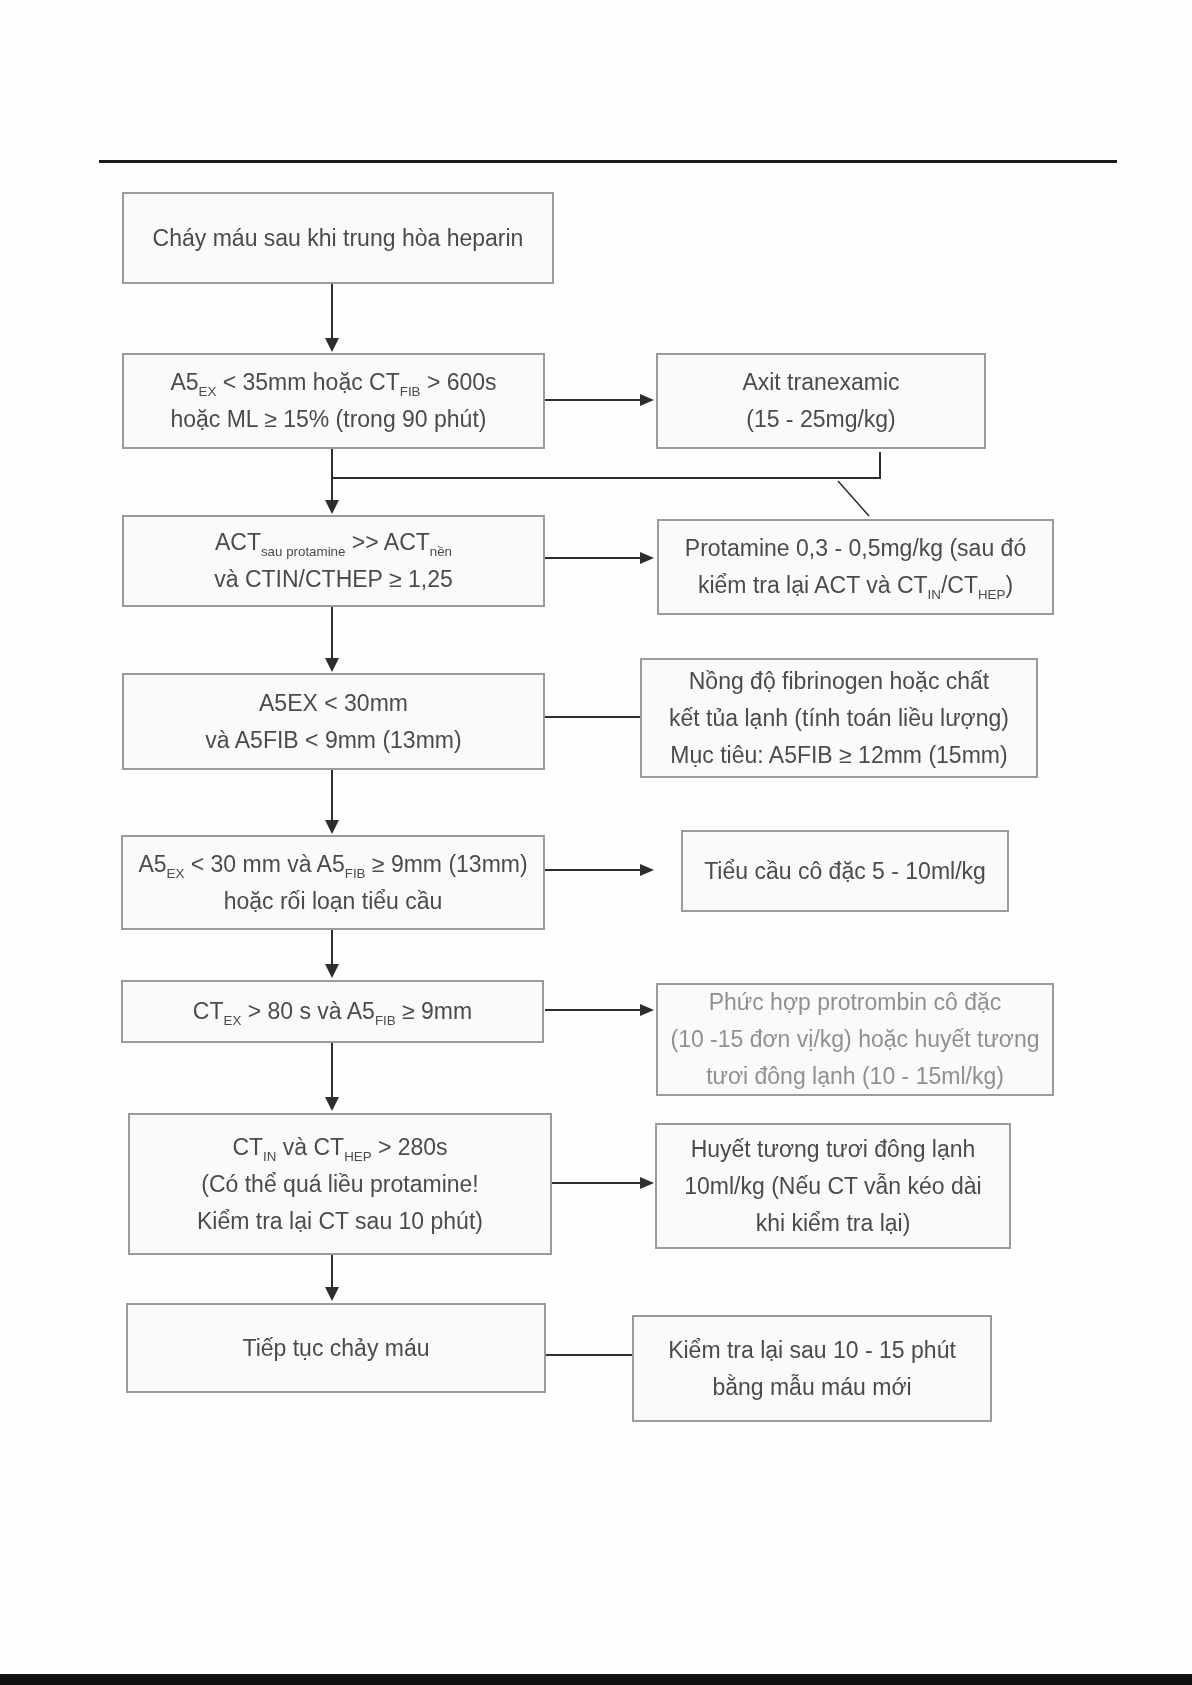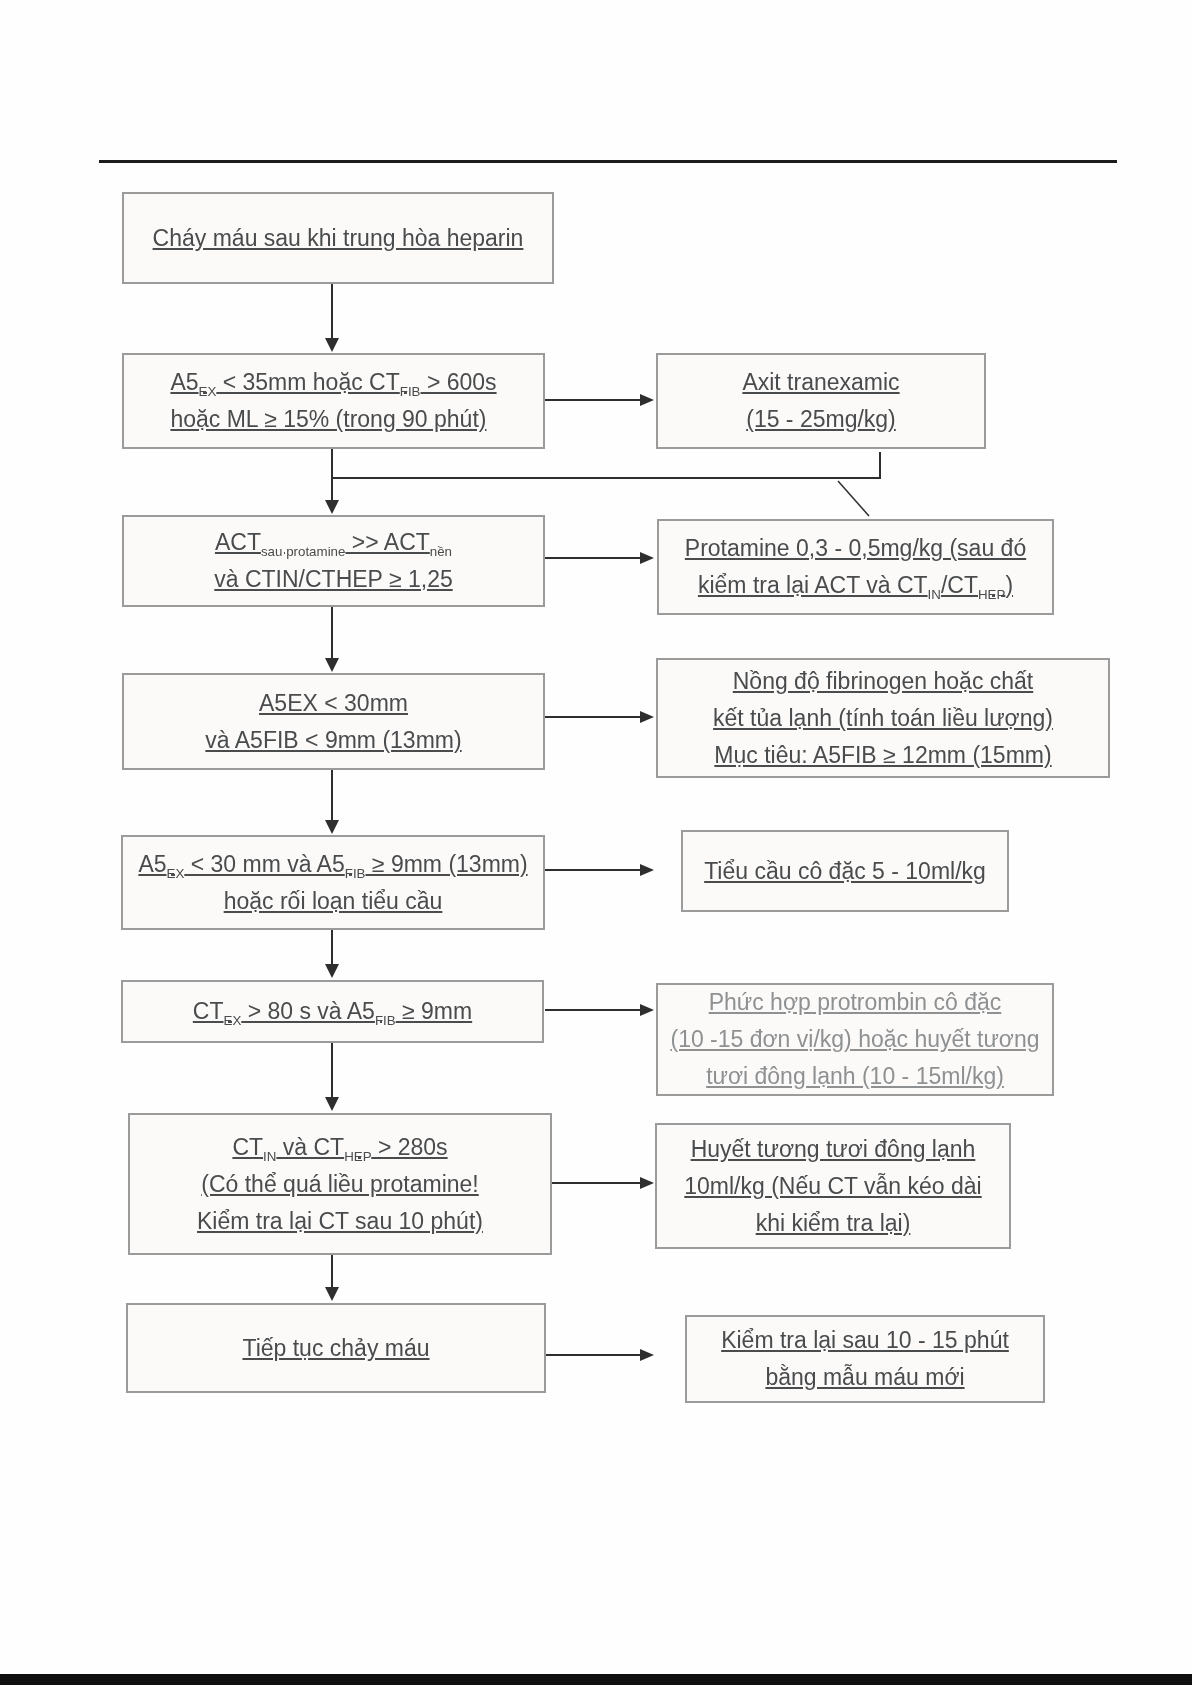--- a/index.html
+++ b/index.html
@@ -43,21 +43,20 @@
     border: 2px solid #9b9b9b;
     background: #fbfaf8;
     color: #4a4b4d;
     font-size: 23px;
     line-height: 37px;
     display: flex;
     align-items: center;
     justify-content: center;
     text-align: center;
     padding: 2px 6px;
-    text-decoration: underline;
   }
   .box.muted { color: #8f9092; margin-top: 21px; }
   .box .box-text { width: 100%; }
   .box.align-left .box-text {
     width: fit-content;
     margin: 0 auto;
     text-align: left;
   }
   .line { white-space: nowrap; }
   sub {
@@ -176,21 +175,21 @@
     </div>
   </div>
 
   <div class="box" style="left:657px;top:519px;width:397px;height:96px">
     <div class="box-text">
       <div class="line"><span>Protamine 0,3 - 0,5mg/kg (sau đó</span></div>
       <div class="line"><span>kiểm tra lại ACT và CT</span><sub>IN</sub><span>/CT</span><sub>HEP</sub><span>)</span></div>
     </div>
   </div>
 
-  <div class="box" style="left:656px;top:658px;width:454px;height:120px">
+  <div class="box" style="left:640px;top:658px;width:398px;height:120px">
     <div class="box-text">
       <div class="line"><span>Nồng độ fibrinogen hoặc chất</span></div>
       <div class="line"><span>kết tủa lạnh (tính toán liều lượng)</span></div>
       <div class="line"><span>Mục tiêu: A5FIB ≥ 12mm (15mm)</span></div>
     </div>
   </div>
 
   <div class="box" style="left:681px;top:830px;width:328px;height:82px">
     <div class="box-text">
       <div class="line"><span>Tiểu cầu cô đặc 5 - 10ml/kg</span></div>
@@ -206,21 +205,21 @@
   </div>
 
   <div class="box" style="left:655px;top:1123px;width:356px;height:126px">
     <div class="box-text">
       <div class="line"><span>Huyết tương tươi đông lạnh</span></div>
       <div class="line"><span>10ml/kg (Nếu CT vẫn kéo dài</span></div>
       <div class="line"><span>khi kiểm tra lại)</span></div>
     </div>
   </div>
 
-  <div class="box" style="left:685px;top:1315px;width:360px;height:88px">
+  <div class="box" style="left:632px;top:1315px;width:360px;height:107px">
     <div class="box-text">
       <div class="line"><span>Kiểm tra lại sau 10 - 15 phút</span></div>
       <div class="line"><span>bằng mẫu máu mới</span></div>
     </div>
   </div>
 
   <div id="bottom-bar"></div>
 </div>
 
 </body></html>

